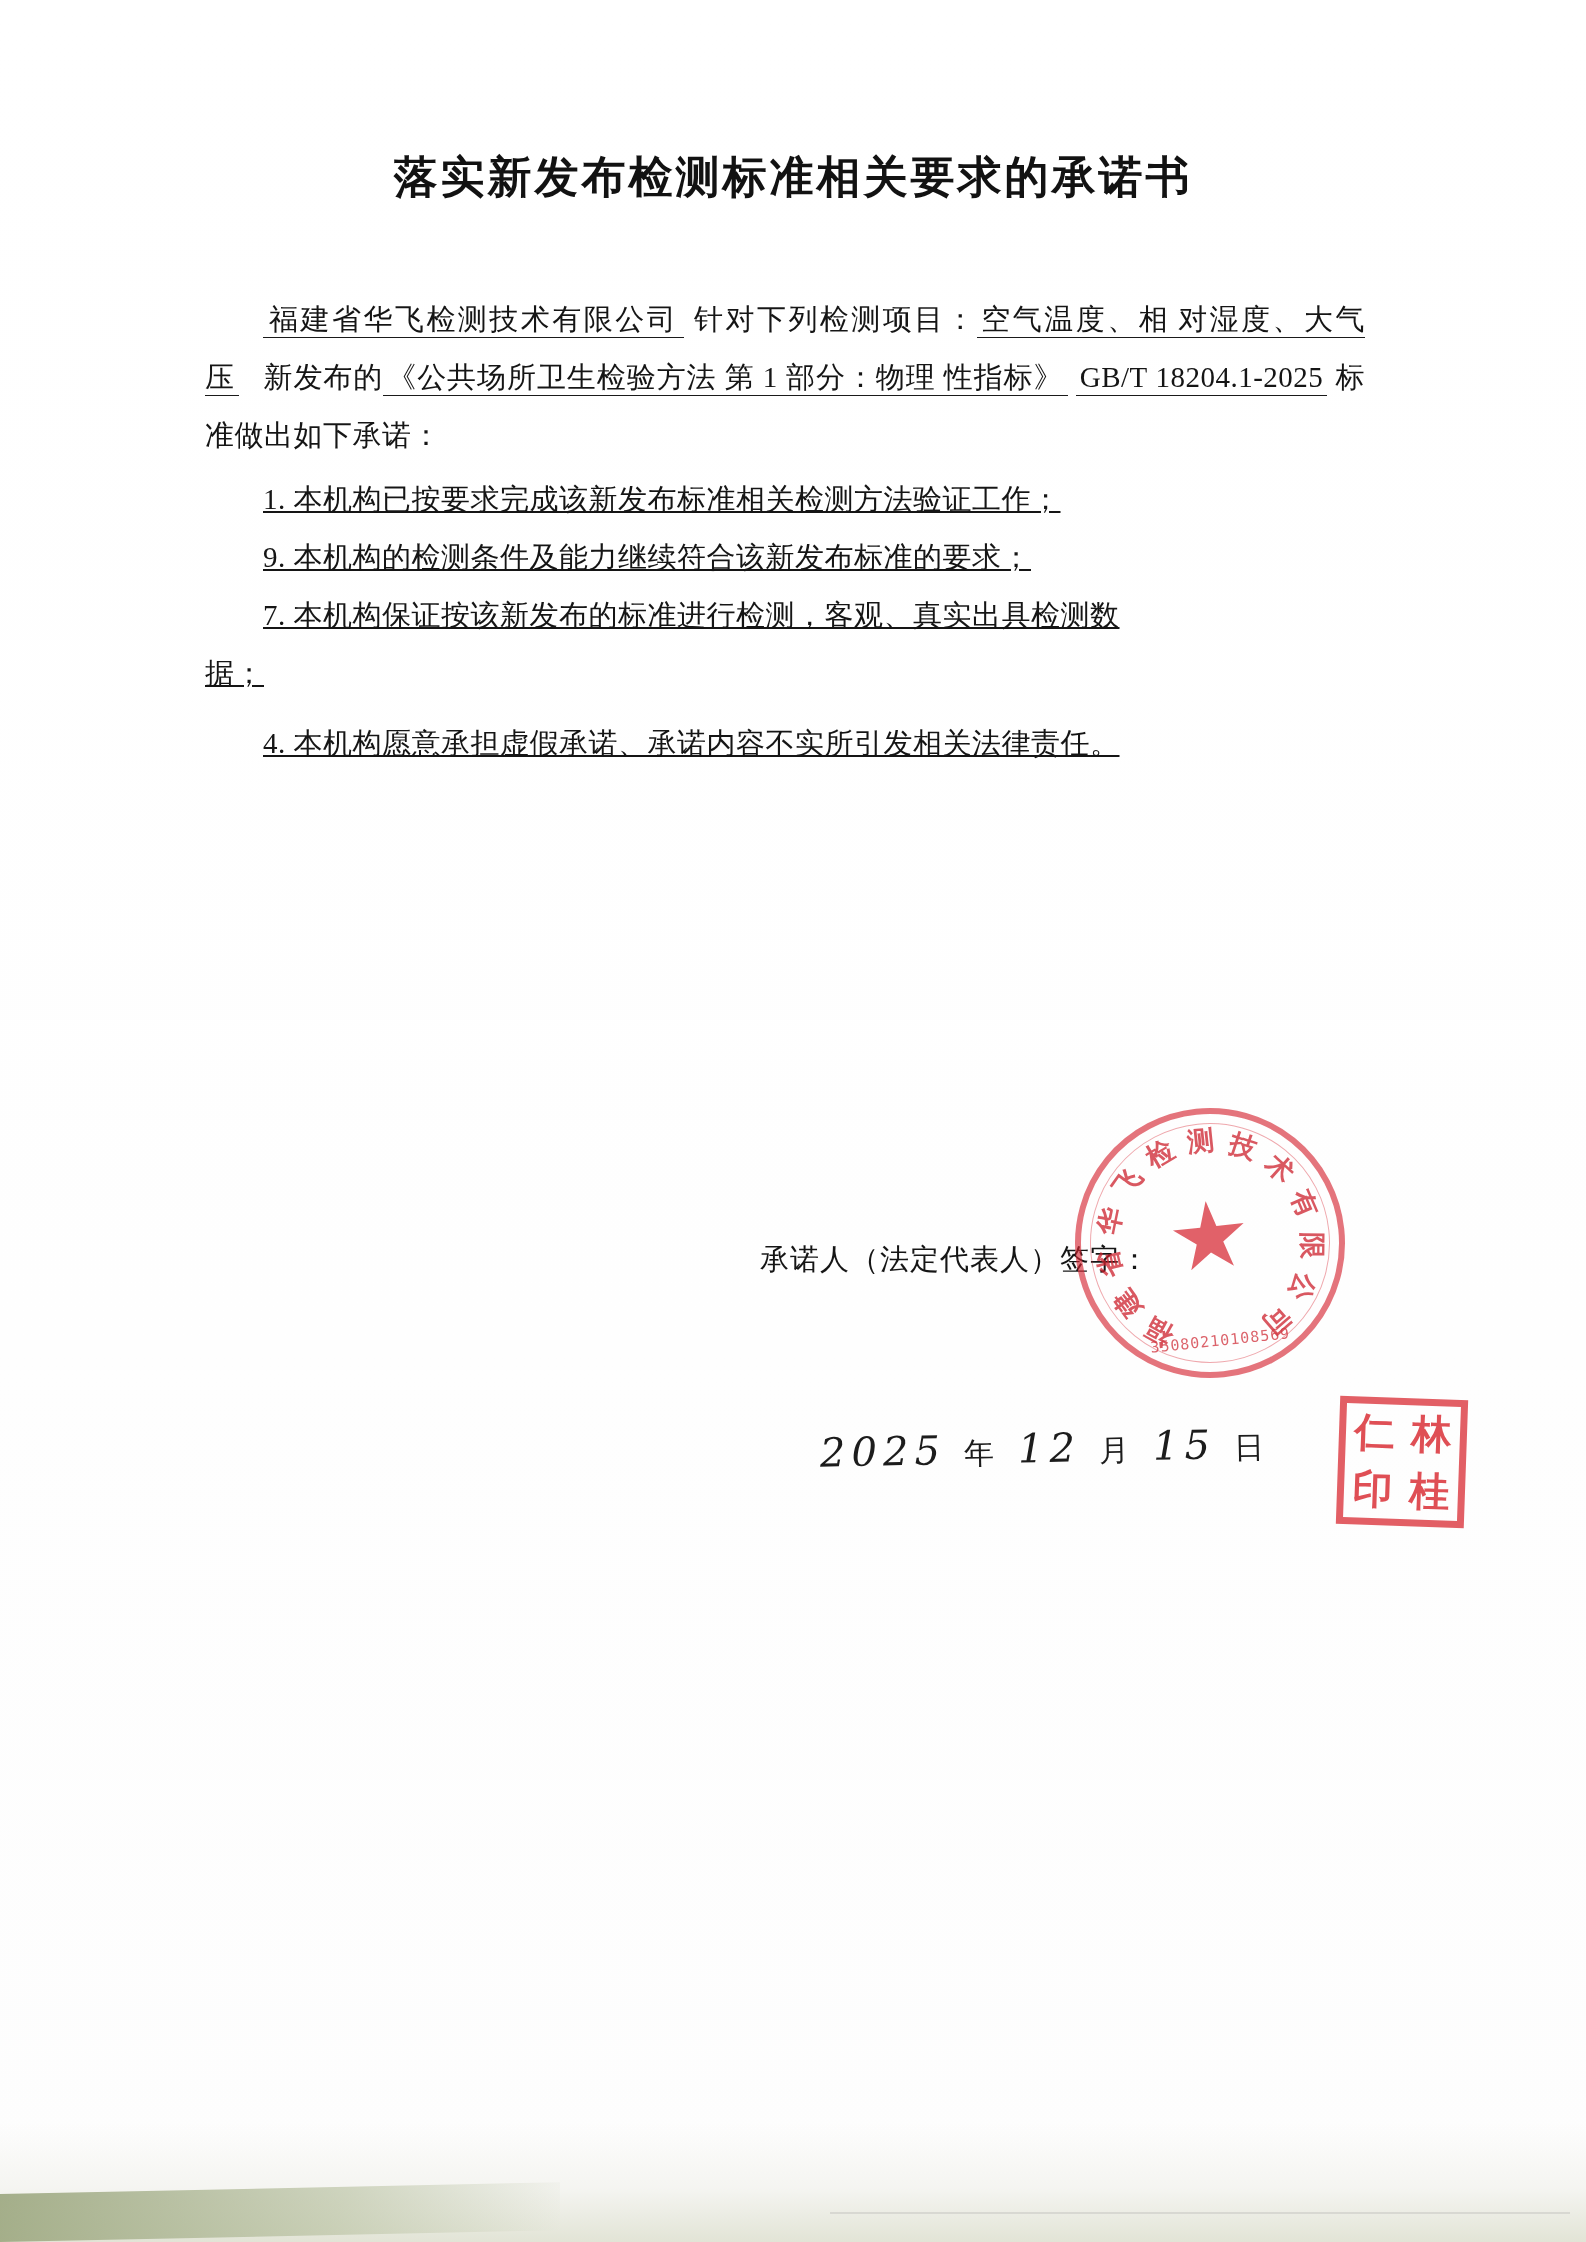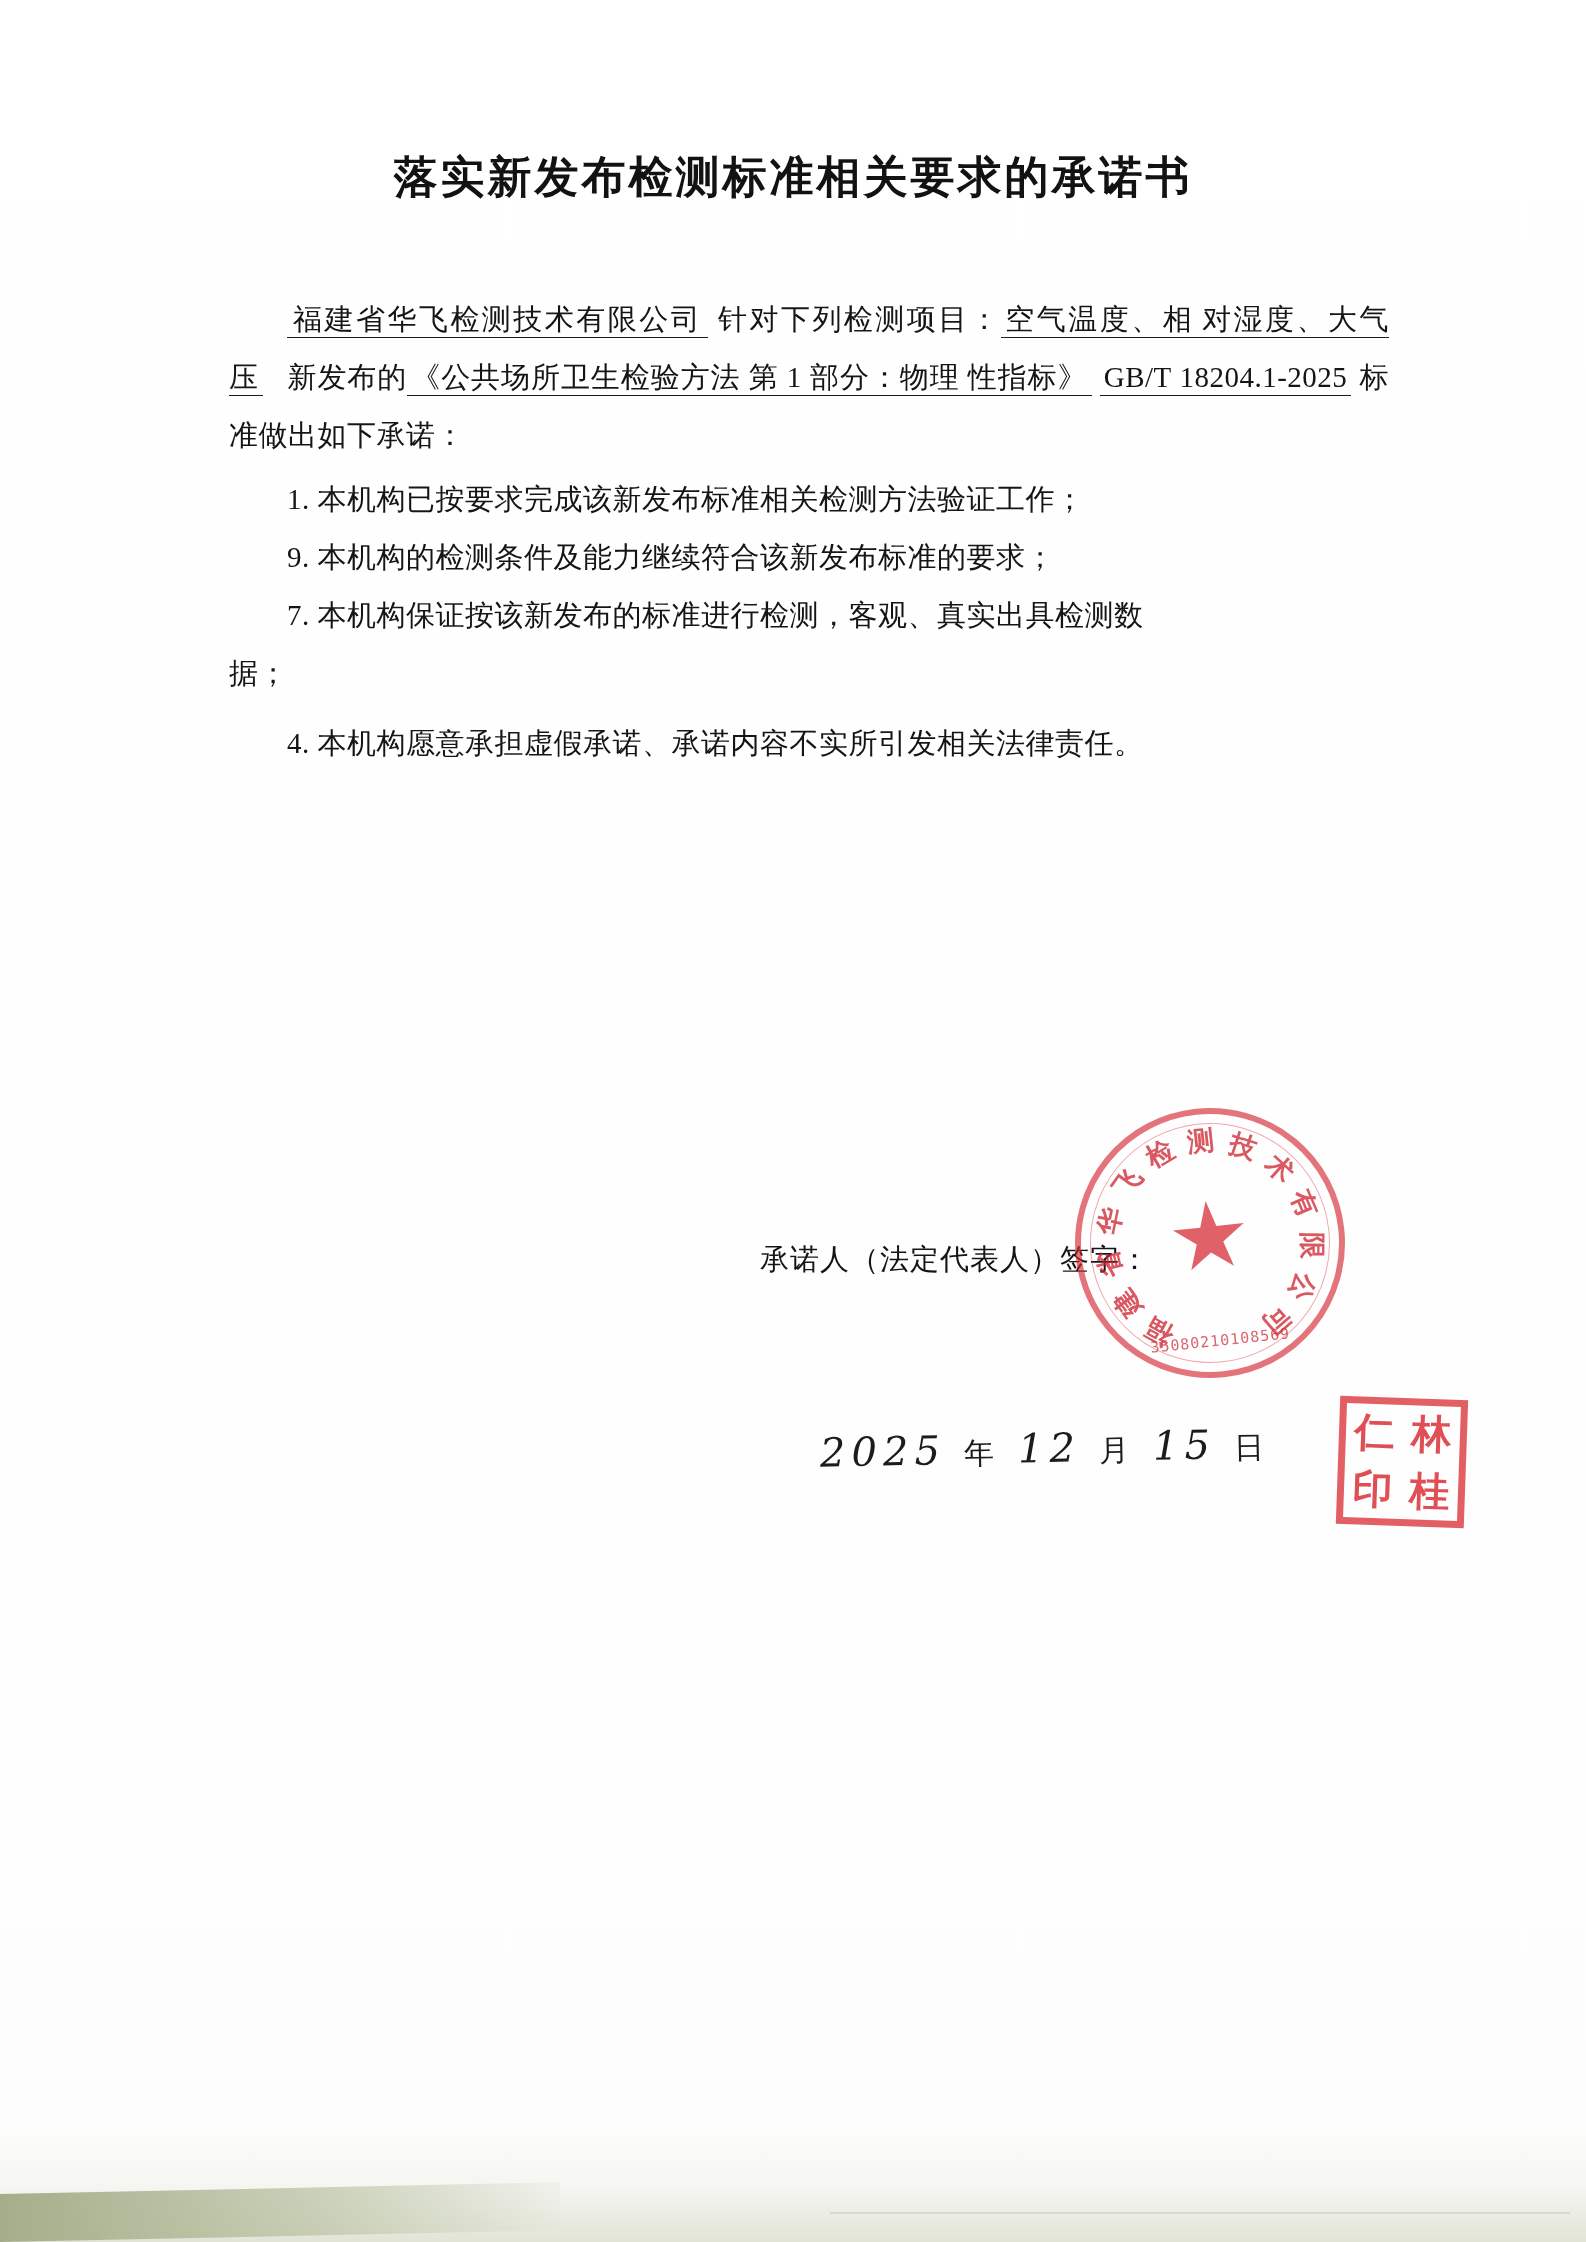--- a/index.html
+++ b/index.html
@@ -72,21 +72,21 @@
     text-align: center;
     font-family: "DejaVu Serif", serif;
     font-weight: bold;
     font-size: 44px;
     letter-spacing: 3px;
     color: #121212;
   }
 
   .body-block {
     position: absolute;
-    left: 229px;
+    left: 205px;
     top: 290px;
     width: 1160px;
     font-size: 29px;
     line-height: 58px;
     color: #151515;
     letter-spacing: 0.5px;
   }
 
   .para {
     margin: 0;
@@ -108,20 +108,21 @@
     padding: 0 6px 2px 6px;
   }
 
   .latin {
     font-family: "Liberation Serif", serif;
     letter-spacing: 0.5px;
   }
 
   .items {
     margin-top: 6px;
+    text-decoration: underline;
   }
   .item {
     margin: 0;
     text-indent: 58px;
     text-align: justify;
     text-justify: inter-ideograph;
   }
   .item.cont {
     text-indent: 0;
   }

